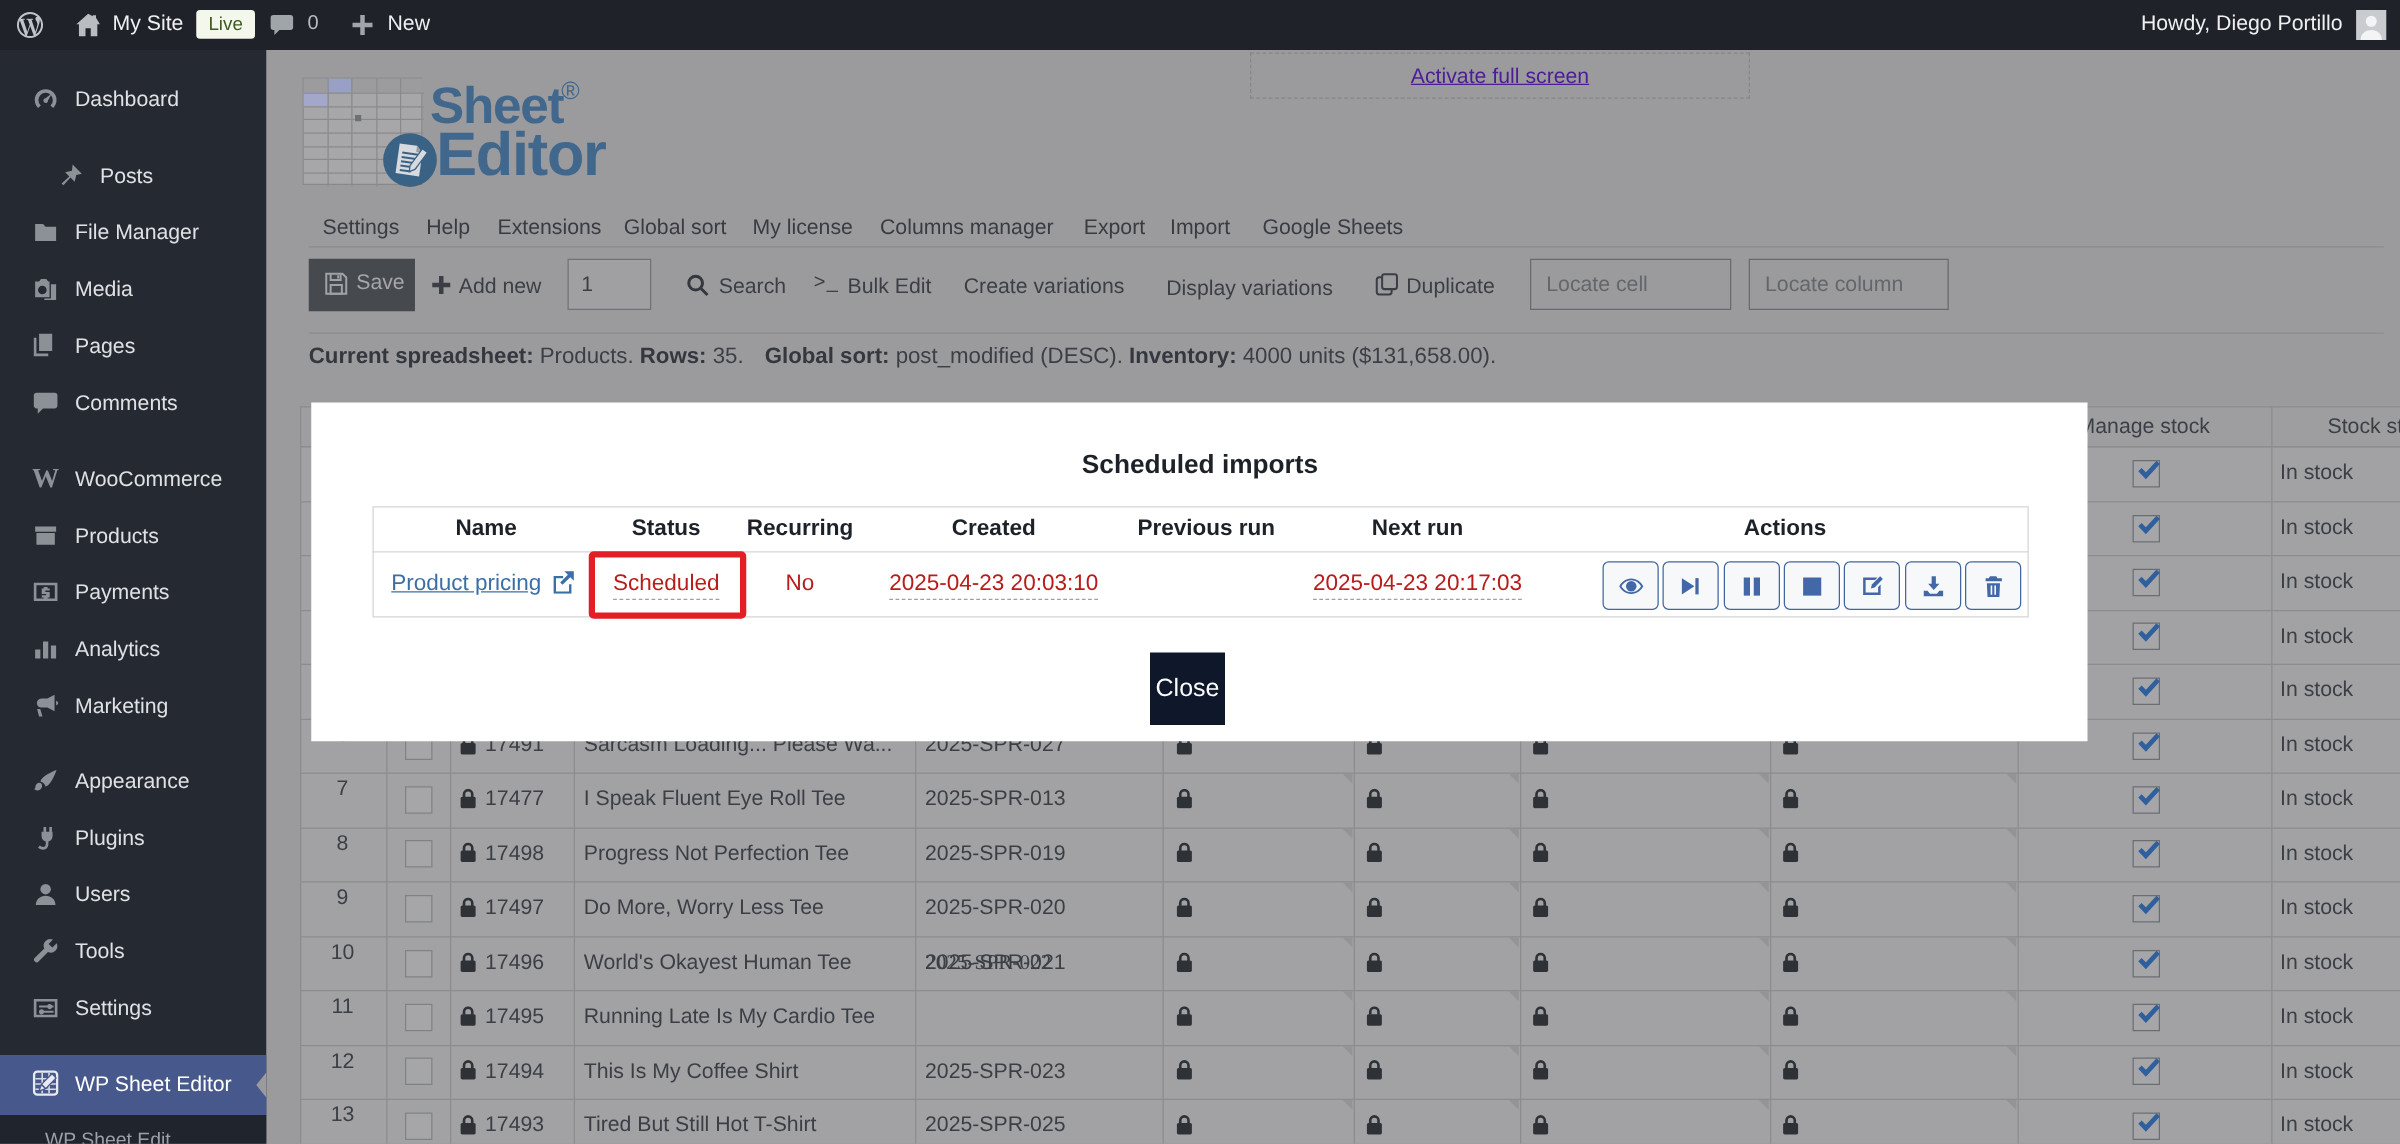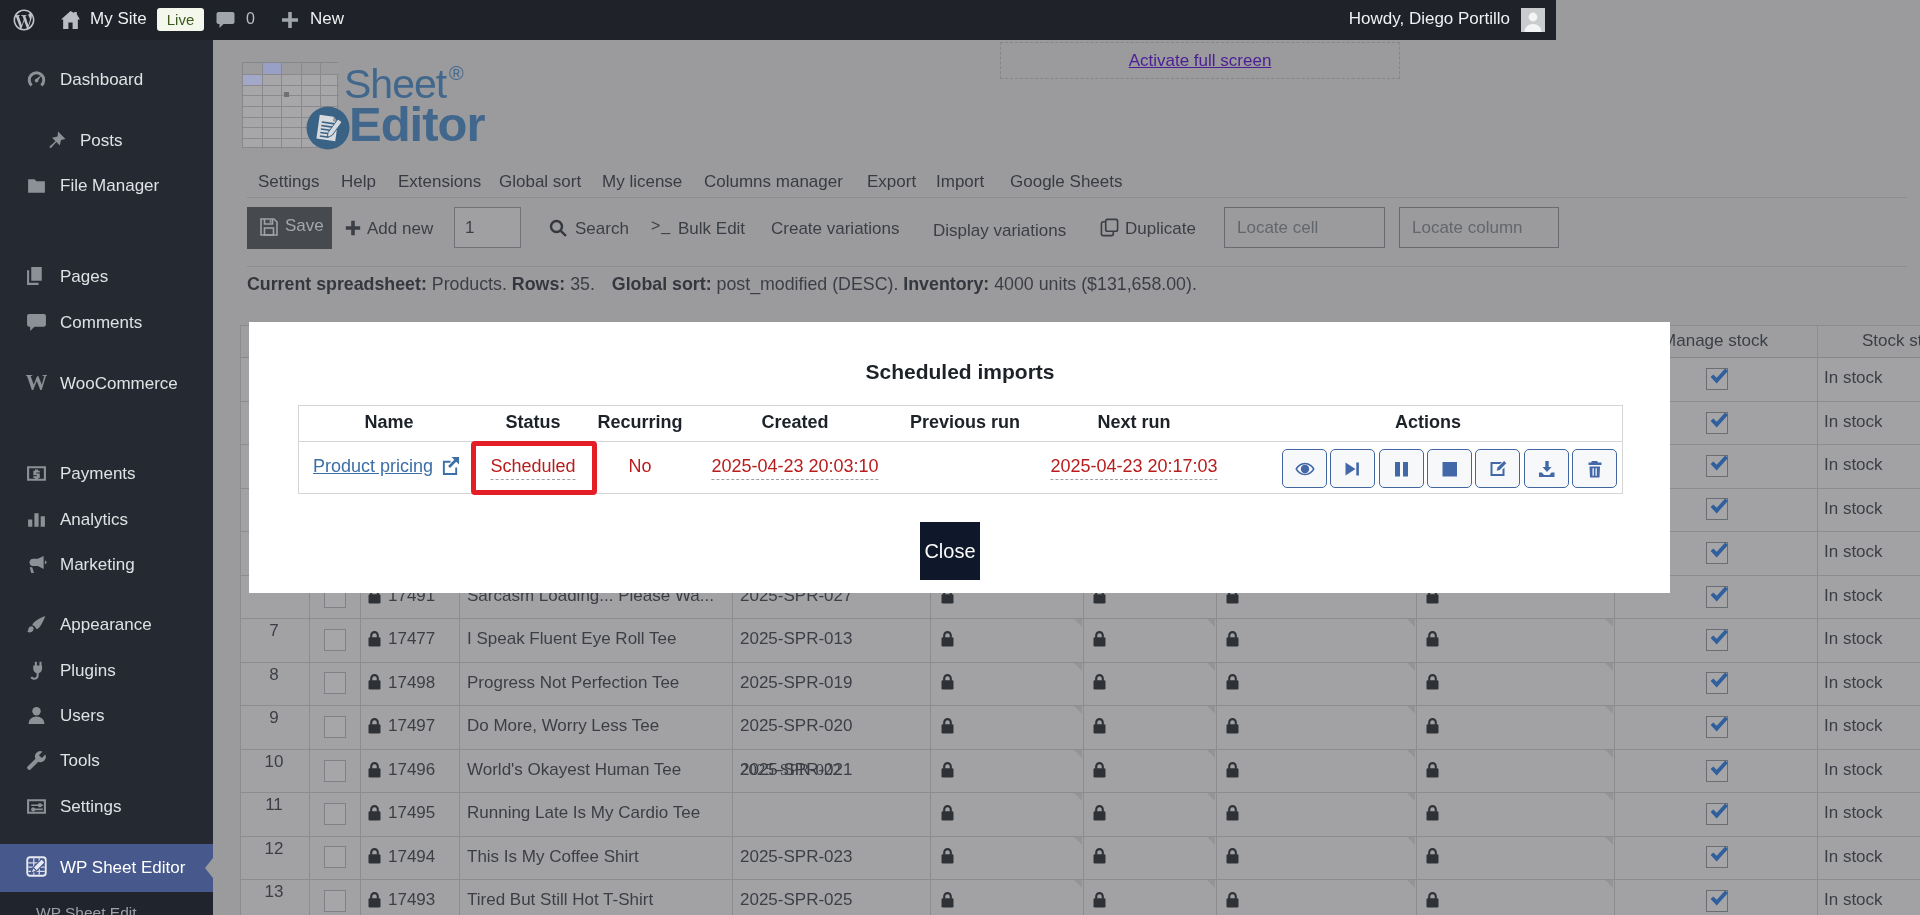--- a/index.html
+++ b/index.html
@@ -1,20 +1,20 @@
 <!DOCTYPE html>
 <html><head>
 <meta charset="utf-8">
 <style>
 * { box-sizing: border-box; margin:0; padding:0; }
 html,body { width:1920px; height:915px; overflow:hidden; }
 body { font-family:"Liberation Sans", sans-serif; background:#9b9b9e; position:relative; }
 .a { position:absolute; }
 
-#abar { position:absolute; left:0; top:0; width:1556px; height:40px; background:#1f2229; z-index:50; color:#eef0f2; font-size:17px; }
+#abar { position:absolute; left:0; top:0; width:1920px; height:40px; background:#1f2229; z-index:50; color:#eef0f2; font-size:17px; }
 #abar svg { position:absolute; }
 
 #sbar { position:absolute; left:0; top:40px; width:213px; height:875px; background:#252a32; z-index:40; }
 .mi { position:absolute; left:0; width:213px; height:46px; color:#dfe1e4; font-size:17px; }
 .mi svg { position:absolute; left:26px; top:12px; width:21px; height:21px; fill:#8b9197; }
 .mi span { position:absolute; left:60px; top:50%; transform:translateY(-50%); white-space:nowrap; }
 
 #content { position:absolute; left:213px; top:40px; width:1707px; height:875px; background:#9b9b9e; z-index:10; overflow:hidden; }
 .ct { color:#3b3f45; font-size:17px; white-space:nowrap; }
 .vline { position:absolute; width:1px; background:#8c8c8f; }
@@ -77,37 +77,49 @@
         <path d="M11.5 1.5l7 7-4.2 1-1.2 5.2-3.2-3.2-5.4 5.9-1.4-1.4 5.9-5.4L5.8 7.4 11 6.2z"></path>
       </svg>
       <span>Posts</span>
     </div>
   <div class="mi" style="top:123px;">
       <svg viewBox="0 0 20 20">
         <path d="M2 4h6l2 2h8v11H2z"></path>
       </svg>
       <span>File Manager</span>
     </div>
+  <div class="mi" style="top:169px;">
+      <svg viewBox="0 0 20 20">
+        <path d="M2 4h3l1.5-2h4L12 4h1v12H2zm5.5 9.8a3.3 3.3 0 1 0 0-6.6 3.3 3.3 0 0 0 0 6.6zM14 6h4v12h-9v-1h5z"></path>
+      </svg>
+      <span>Media</span>
+    </div>
   <div class="mi" style="top:214px;">
       <svg viewBox="0 0 20 20">
         <path d="M5 1h10v13H5zM3 4v12h9v2H1V4z"></path>
       </svg>
       <span>Pages</span>
     </div>
   <div class="mi" style="top:260px;">
       <svg viewBox="0 0 20 20">
         <path d="M3 2h14c1.1 0 2 .9 2 2v8c0 1.1-.9 2-2 2h-9l-4 4v-4H3c-1.1 0-2-.9-2-2V4c0-1.1.9-2 2-2z"></path>
       </svg>
       <span>Comments</span>
     </div>
   <div class="mi" style="top:321px;">
       <svg viewBox="0 0 20 20">
         <text x="10" y="16" text-anchor="middle" font-family="Liberation Serif" font-weight="bold" font-size="21" fill="#8b9197">W</text>
       </svg>
       <span>WooCommerce</span>
+    </div>
+  <div class="mi" style="top:366px;">
+      <svg viewBox="0 0 20 20">
+        <path d="M2 3h16v4H2zM3 8h14v9H3zM7.5 10h5v1.8h-5z"></path>
+      </svg>
+      <span>Products</span>
     </div>
   <div class="mi" style="top:411px;">
       <svg viewBox="0 0 20 20">
         <path d="M1 3h18v14H1zm2 2v10h14V5zm5.5 1.2h3v1.2h1.6v1.6h-3.3v1h3.3v4.2h-1.6v1.2h-3v-1.2H7v-1.6h3.4v-1H7V7.4h1.5z"></path>
       </svg>
       <span>Payments</span>
     </div>
   <div class="mi" style="top:457px;">
       <svg viewBox="0 0 20 20">
         <path d="M2 10h4v7H2zM8 4h4v13H8zM14 7h4v10h-4z"></path>
@@ -183,21 +195,21 @@
     <div class="a" style="left:77px; top:0; width:1px; height:86px; background:#8a8a8d;"></div>
     <div class="a" style="left:0; top:11px; width:96px; height:1px; background:#8a8a8d;"></div>
     <div class="a" style="left:0; top:22px; width:96px; height:1px; background:#8a8a8d;"></div>
     <div class="a" style="left:0; top:32px; width:96px; height:1px; background:#8a8a8d;"></div>
     <div class="a" style="left:0; top:43px; width:96px; height:1px; background:#8a8a8d;"></div>
     <div class="a" style="left:0; top:54px; width:96px; height:1px; background:#8a8a8d;"></div>
     <div class="a" style="left:0; top:64px; width:96px; height:1px; background:#8a8a8d;"></div>
     <div class="a" style="left:0; top:75px; width:96px; height:1px; background:#8a8a8d;"></div>
     <div class="a" style="left:41px; top:29px; width:5px; height:5px; background:#6d7176;"></div>
   </div>
-  <div class="a" style="left:344px; top:61px; color:#41688c; font-weight:normal; font-size:41px; letter-spacing:-1px;">Sheet</div>
+  <div class="a" style="left:344px; top:61px; color:#41688c; font-weight:bold; font-size:41px; letter-spacing:-1px;">Sheet</div>
   <div class="a" style="left:449px; top:62px; color:#41688c; font-size:20px;">®</div>
   <div class="a" style="left:349px; top:96px; color:#41688c; font-weight:bold; font-size:49px; letter-spacing:-1px;">Editor</div>
   <svg class="a" style="left:306px; top:106px;" width="44" height="44" viewBox="0 0 44 44">
   <circle cx="22" cy="22" r="21.5" fill="#3a6285"></circle>
   <g transform="rotate(8 22 22)">
   <path d="M12 10h14l5 5v19H12z" fill="#d7dade"></path>
   <path d="M26 10l5 5h-5z" fill="#9b9b9e"></path>
   <g stroke="#3a6285" stroke-width="1.6">
   <path d="M15 17h13M15 20.5h13M15 24h13M15 27.5h13M15 31h9"></path>
           </g>

